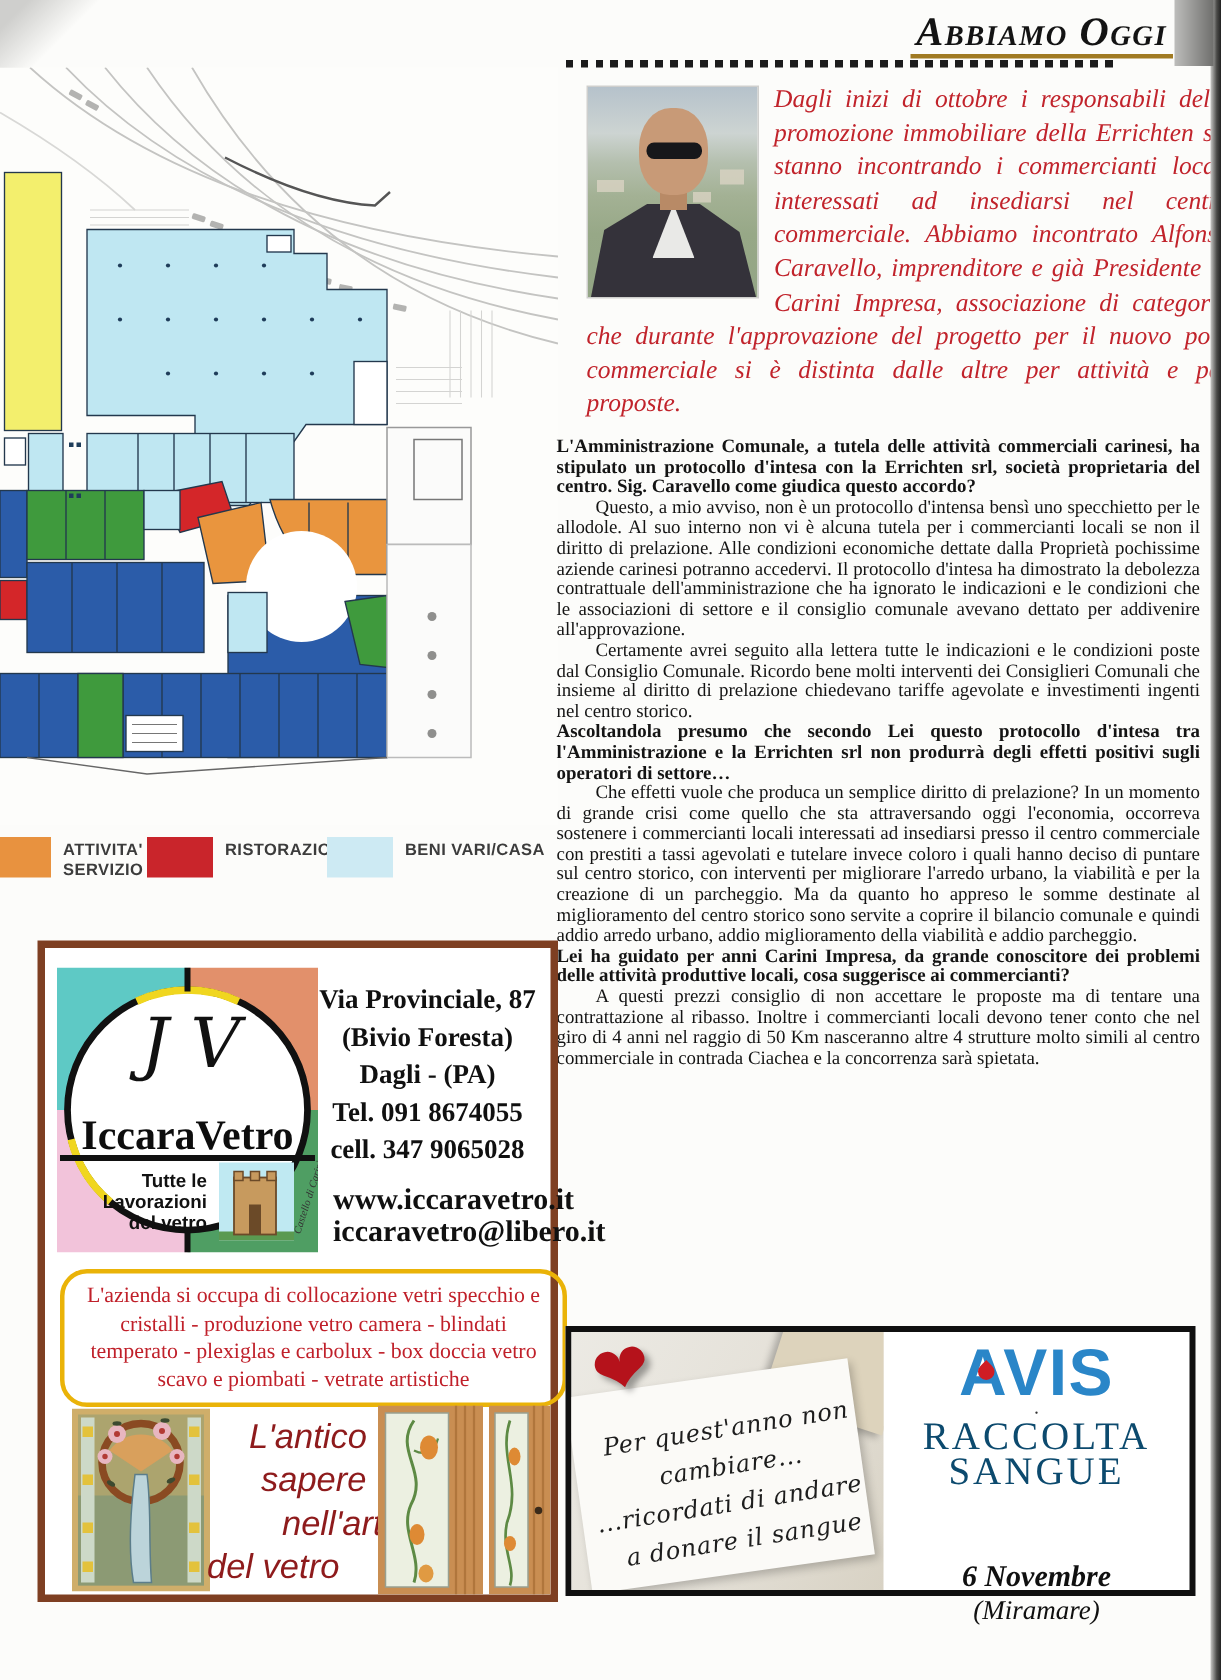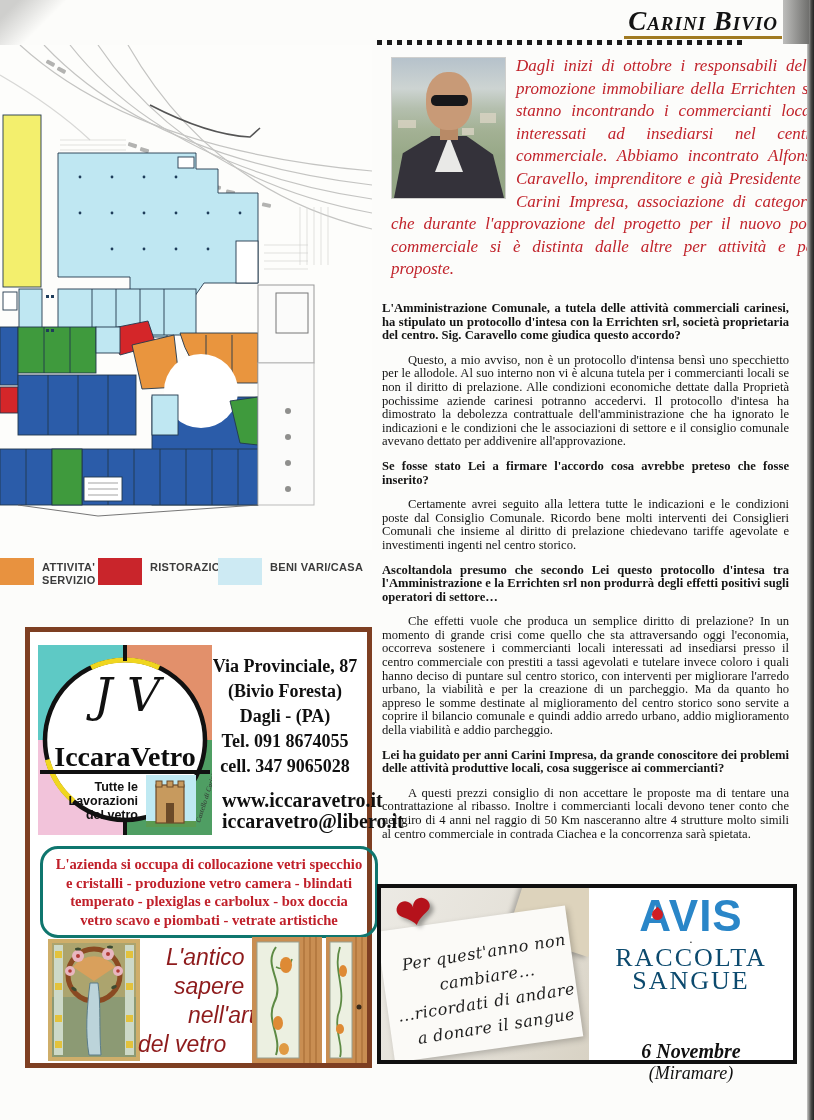--- a/index.html
+++ b/index.html
@@ -33,30 +33,30 @@
   .photo{float:left;width:113px;height:140px;margin:2px 10px 2px 0;position:relative;overflow:hidden;background:linear-gradient(#b6c2cb 0%,#cdd4d2 22%,#b4bfae 36%,#a3b194 52%,#97a887 70%,#93a585 100%);border:1px solid #cfcfcd;}
   .ph-b1,.ph-b2,.ph-b3{position:absolute;background:#d9d3c3;opacity:.8;}
   .ph-b1{left:6px;top:62px;width:18px;height:8px;} .ph-b2{left:88px;top:55px;width:16px;height:10px;} .ph-b3{left:70px;top:70px;width:12px;height:7px;}
   .ph-head{position:absolute;left:34px;top:14px;width:46px;height:58px;background:#c89a77;border-radius:46% 46% 44% 44%;}
   .ph-glasses{position:absolute;left:39px;top:37px;width:37px;height:11px;background:#17171a;border-radius:5px;}
   .ph-neck{position:absolute;left:48px;top:68px;width:18px;height:14px;background:#b88a66;}
   .ph-jacket{position:absolute;left:2px;top:78px;width:110px;height:62px;background:#34323a;clip-path:polygon(34% 0,66% 0,90% 30%,100% 100%,0 100%,8% 28%);}
   .ph-shirt{position:absolute;left:43px;top:78px;width:28px;height:36px;background:#e9e9e7;clip-path:polygon(50% 0,100% 100%,0 100%);}
 
   .body-col{position:absolute;left:371px;top:291px;width:429px;font-size:12.6px;line-height:13.6px;text-align:justify;color:#141414;}
-  .body-col p{margin:11px;}
+  .body-col p{margin:0;}
   .qq{font-weight:bold;}
   .aa{text-indent:26px;}
 
   
   .iccara{position:absolute;left:25px;top:627px;width:347px;height:441px;border:5px solid #7e3f22;background:#fff;box-sizing:border-box;}
   .ic-logo{position:absolute;left:8px;top:13px;width:174px;height:190px;}
   .ic-addr{position:absolute;right:6px;top:22px;width:152px;text-align:center;font-weight:bold;font-size:18px;line-height:25px;color:#101010;}
   .ic-web{position:absolute;left:192px;top:158px;font-weight:bold;font-size:20px;line-height:21px;color:#101010;}
-  .ic-services{position:absolute;left:10px;top:214px;width:312px;border:3px solid #0f766e;border-radius:18px;padding:6px 10px;color:#c0202a;font-weight:bold;font-size:14.6px;line-height:18.6px;text-align:center;}
+  .ic-services{position:absolute;left:10px;top:214px;width:312px;border:3px solid #eab308;border-radius:18px;padding:6px 10px;color:#c0202a;font-weight:normal;font-size:14.6px;line-height:18.6px;text-align:center;}
   .ic-bottom{position:absolute;left:0;top:305px;width:337px;height:126px;}
   .ic-glass{position:absolute;left:18px;top:2px;width:92px;height:122px;}
   .ic-slogan{position:absolute;left:108px;top:6px;width:118px;font-family:"Liberation Sans",sans-serif;font-weight:normal;font-style:italic;font-size:23px;line-height:29px;color:#8e1b1c;}
   .ic-slogan div{white-space:nowrap;}
   .sl0{margin-left:28px;} .sl1{margin-left:36px;} .sl2{margin-left:50px;} .sl3{margin-left:0px;}
   .ic-door1{position:absolute;left:222px;top:0px;width:70px;height:126px;}
   .ic-door2{position:absolute;left:296px;top:0px;width:41px;height:126px;}
 
   
   .avis{position:absolute;left:377px;top:884px;width:420px;height:180px;border:4px solid #101010;background:#fff;box-sizing:border-box;display:flex;}
@@ -75,21 +75,21 @@
   .av-lines div:nth-child(1),.av-lines div:nth-child(3){font-weight:bold;font-size:20px;margin-top:48px;}
   .av-lines div:nth-child(6){font-size:20px;}
 </style>
 </head>
 <body>
 
 <div id="page">
 
   <div class="scan-corner-tl"></div>
 
-  <div class="masthead">Carini Bivio</div>
+  <div class="masthead">Abbiamo Oggi</div>
   <div class="dotline"></div>
 
   <svg class="plan" viewBox="0 0 372 505">
     <rect width="372" height="505" fill="#fdfdfb"></rect>
     <g stroke="#c4c4c2" fill="none" stroke-width="1.2">
       <path d="M20,0 Q135,105 372,126"></path>
       <path d="M44,0 Q152,114 372,140"></path>
       <path d="M70,0 Q168,124 372,154"></path>
       <path d="M98,0 Q188,134 372,168"></path>
       <path d="M128,0 Q212,146 372,184"></path>
@@ -198,21 +198,20 @@
       <span class="ph-neck"></span>
         <span class="ph-head"></span>
         <span class="ph-glasses"></span>
     </span>
     <span>Dagli inizi di ottobre i responsabili della promozione immobiliare della Errichten srl stanno incontrando i commercianti locali interessati ad insediarsi nel centro commerciale. Abbiamo incontrato Alfonso Caravello, imprenditore e già Presidente di Carini Impresa, associazione di categoria che durante l'approvazione del progetto per il nuovo polo commerciale si è distinta dalle altre per attività e per proposte.</span>
   </div>
 
   <div class="body-col">
     <p class="qq">L'Amministrazione Comunale, a tutela delle attività commerciali carinesi, ha stipulato un protocollo d'intesa con la Errichten srl, società proprietaria del centro. Sig. Caravello come giudica questo accordo?</p>
     <p class="aa">Questo, a mio avviso, non è un protocollo d'intensa bensì uno specchietto per le allodole. Al suo interno non vi è alcuna tutela per i commercianti locali se non il diritto di prelazione. Alle condizioni economiche dettate dalla Proprietà pochissime aziende carinesi potranno accedervi. Il protocollo d'intesa ha dimostrato la debolezza contrattuale dell'amministrazione che ha ignorato le indicazioni e le condizioni che le associazioni di settore e il consiglio comunale avevano dettato per addivenire all'approvazione.</p>
-    <p class="qq">Se fosse stato Lei a firmare l'accordo cosa avrebbe preteso che fosse inserito?</p>
     <p class="aa">Certamente avrei seguito alla lettera tutte le indicazioni e le condizioni poste dal Consiglio Comunale. Ricordo bene molti interventi dei Consiglieri Comunali che insieme al diritto di prelazione chiedevano tariffe agevolate e investimenti ingenti nel centro storico.</p>
     <p class="qq">Ascoltandola presumo che secondo Lei questo protocollo d'intesa tra l'Amministrazione e la Errichten srl non produrrà degli effetti positivi sugli operatori di settore…</p>
     <p class="aa">Che effetti vuole che produca un semplice diritto di prelazione? In un momento di grande crisi come quello che sta attraversando oggi l'economia, occorreva sostenere i commercianti locali interessati ad insediarsi presso il centro commerciale con prestiti a tassi agevolati e tutelare invece coloro i quali hanno deciso di puntare sul centro storico, con interventi per migliorare l'arredo urbano, la viabilità e per la creazione di un parcheggio. Ma da quanto ho appreso le somme destinate al miglioramento del centro storico sono servite a coprire il bilancio comunale e quindi addio arredo urbano, addio miglioramento della viabilità e addio parcheggio.</p>
     <p class="qq">Lei ha guidato per anni Carini Impresa, da grande conoscitore dei problemi delle attività produttive locali, cosa suggerisce ai commercianti?</p>
     <p class="aa">A questi prezzi consiglio di non accettare le proposte ma di tentare una contrattazione al ribasso. Inoltre i commercianti locali devono tener conto che nel giro di 4 anni nel raggio di 50 Km nasceranno altre 4 strutture molto simili al centro commerciale in contrada Ciachea e la concorrenza sarà spietata.</p>
   </div>
 
   <div class="iccara">
     <svg class="ic-logo" viewBox="0 0 174 190">
       <rect x="0" y="0" width="87" height="95" fill="#5ec9c5"></rect>

